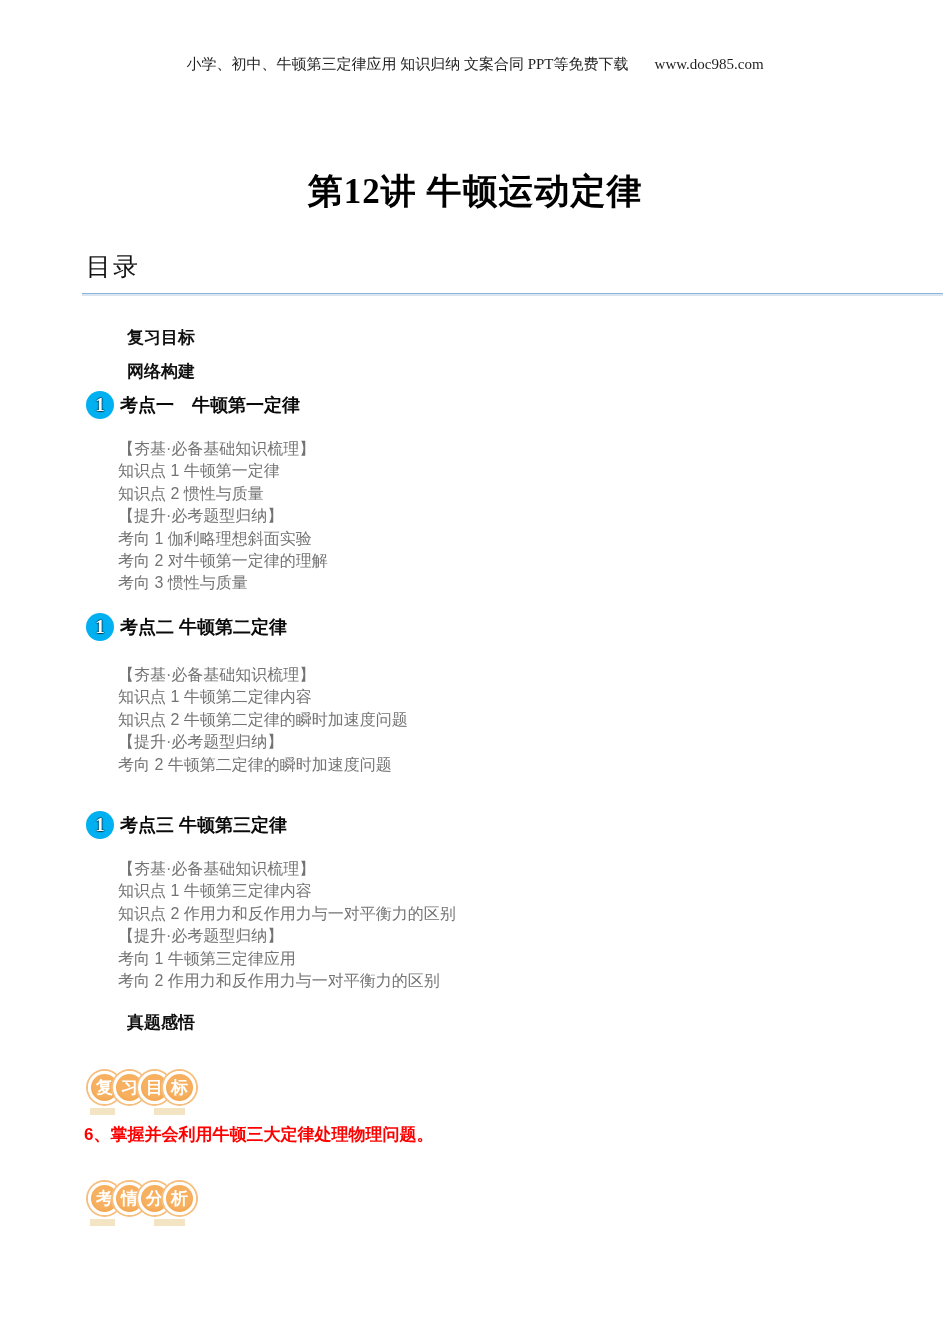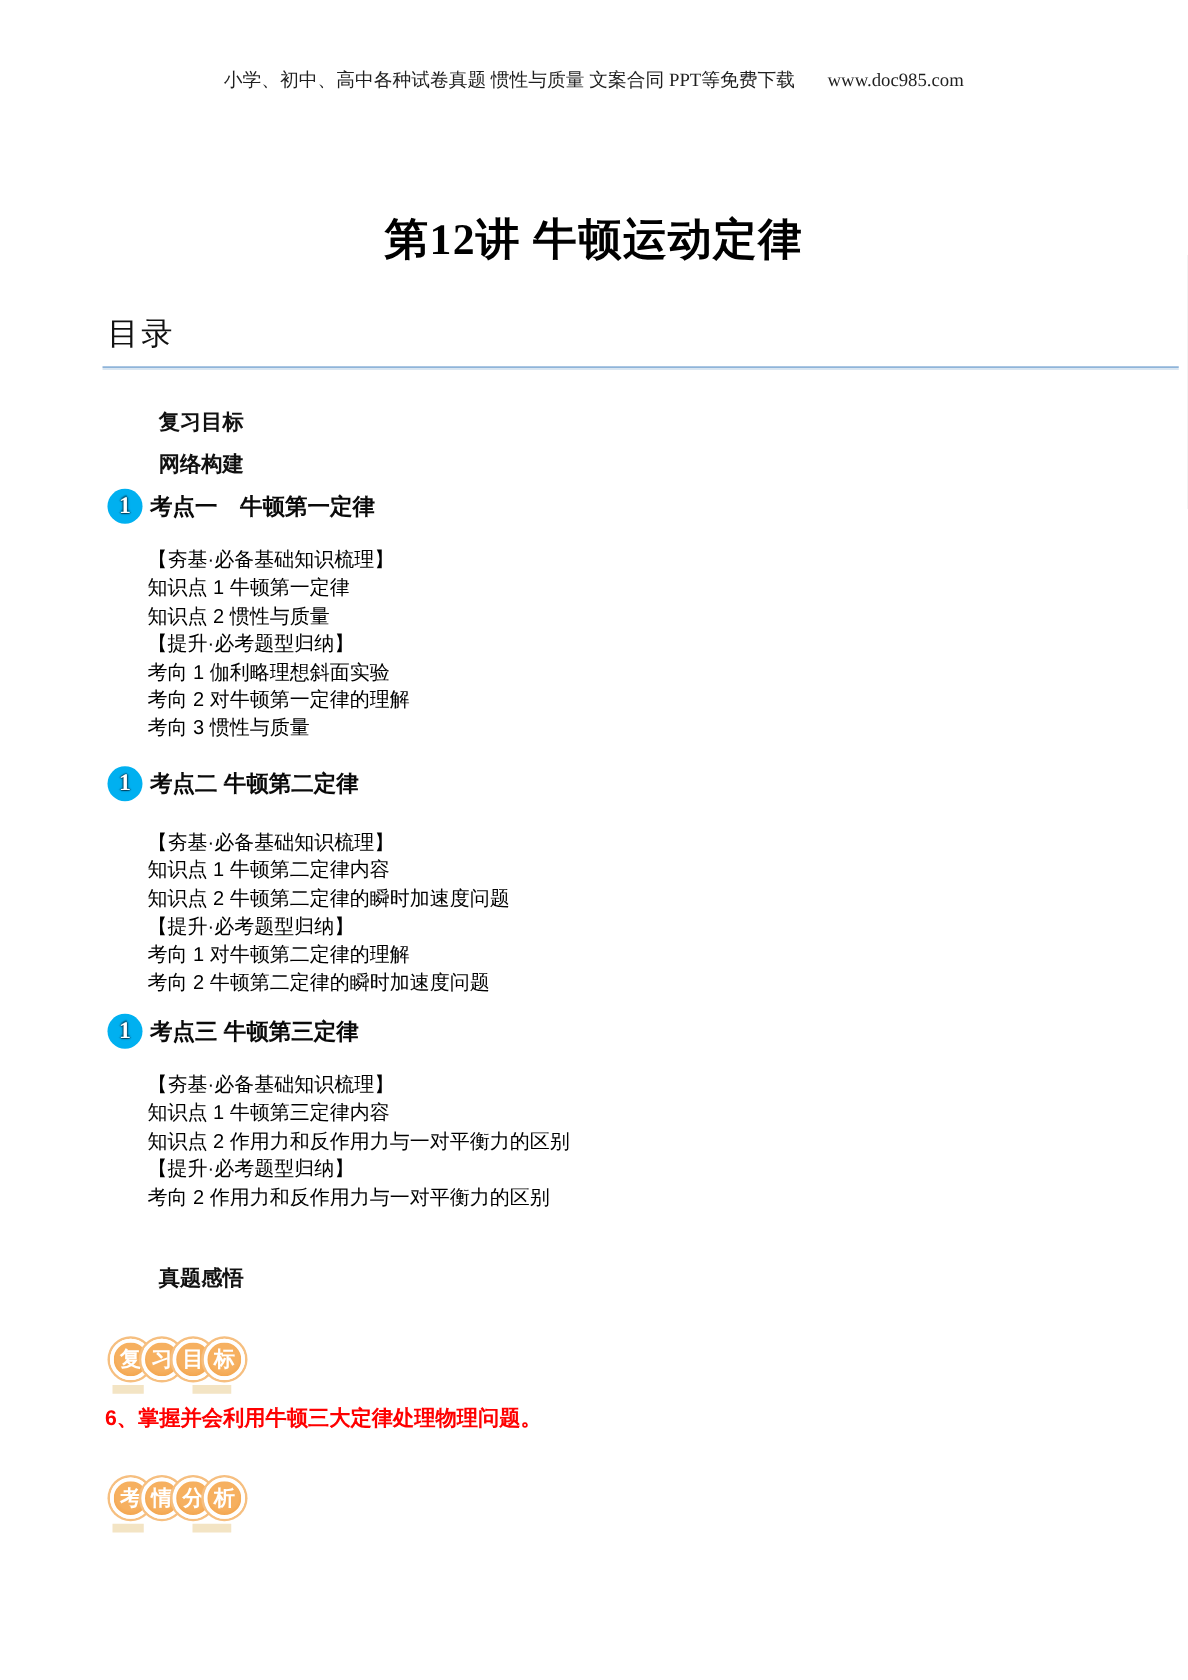--- a/index.html
+++ b/index.html
@@ -58,21 +58,21 @@
     flex:0 0 auto;
   }
   .toc-section .sec-label{
     margin-left:6px;
     font-size:18px;font-weight:bold;color:#0a0a0a;
     white-space:pre-wrap;
   }
   
   .toc-sublist{
     position:absolute;left:118px;
-    font-size:16px;line-height:22.4px;color:#000000;
+    font-size:16px;line-height:22.4px;color:#737373;
   }
   .toc-subitem{white-space:pre-wrap;}
   
   .coin-badge{position:absolute;height:48px;}
   .coin-row{display:flex;position:relative;z-index:1;}
   .coin{
     width:27px;height:27px;border-radius:50%;
     background:radial-gradient(circle at 50% 42%,#f6b060 0 55%,#f09c3e 100%);
     border:3px solid #ffffff;
     box-shadow:0 0 0 2px #f6bf80;
@@ -106,21 +106,21 @@
   #goal-1{top:1123px;}
   #goal-2{top:1154px;}
   #badge-analysis{left:88px;top:1182px;}
 </style>
 </head>
 <body>
 
 <div class="page">
 
   <div class="doc-header">
-    <span>小学、初中、高中各种试卷真题 惯性与质量 文案合同 PPT等免费下载</span>
+    <span>小学、初中、牛顿第三定律应用 知识归纳 文案合同 PPT等免费下载</span>
     <span>www.doc985.com</span>
   </div>
 
   <div class="doc-title">第12讲 牛顿运动定律</div>
 
   <div class="toc-heading">目录</div>
   <div class="toc-divider"></div>
 
   <div class="toc-entry" id="entry-fuxi">复习目标</div>
   <div class="toc-entry" id="entry-wangluo">网络构建</div>
@@ -141,33 +141,33 @@
 
   <div class="toc-section" id="section-2">
     <span class="num-circle">1</span>
     <span class="sec-label">考点二 牛顿第二定律</span>
   </div>
   <div class="toc-sublist" id="sublist-2">
     <div class="toc-subitem">【夯基·必备基础知识梳理】</div>
     <div class="toc-subitem">知识点 1 牛顿第二定律内容</div>
     <div class="toc-subitem">知识点 2 牛顿第二定律的瞬时加速度问题</div>
     <div class="toc-subitem">【提升·必考题型归纳】</div>
-    <div class="toc-subitem">考向 1 对牛顿第二定律的理解</div>
     <div class="toc-subitem">考向 2 牛顿第二定律的瞬时加速度问题</div>
   </div>
 
   <div class="toc-section" id="section-3">
     <span class="num-circle">1</span>
     <span class="sec-label">考点三 牛顿第三定律</span>
   </div>
   <div class="toc-sublist" id="sublist-3">
     <div class="toc-subitem">【夯基·必备基础知识梳理】</div>
     <div class="toc-subitem">知识点 1 牛顿第三定律内容</div>
     <div class="toc-subitem">知识点 2 作用力和反作用力与一对平衡力的区别</div>
     <div class="toc-subitem">【提升·必考题型归纳】</div>
+    <div class="toc-subitem">考向 1 牛顿第三定律应用</div>
     <div class="toc-subitem">考向 2 作用力和反作用力与一对平衡力的区别</div>
   </div>
 
   <div class="toc-entry" id="entry-zhenti">真题感悟</div>
 
   <div class="coin-badge" id="badge-goals">
     <div class="coin-bar left"></div>
     <div class="coin-bar right"></div>
     <div class="coin-row">
       <span class="coin">复</span>

